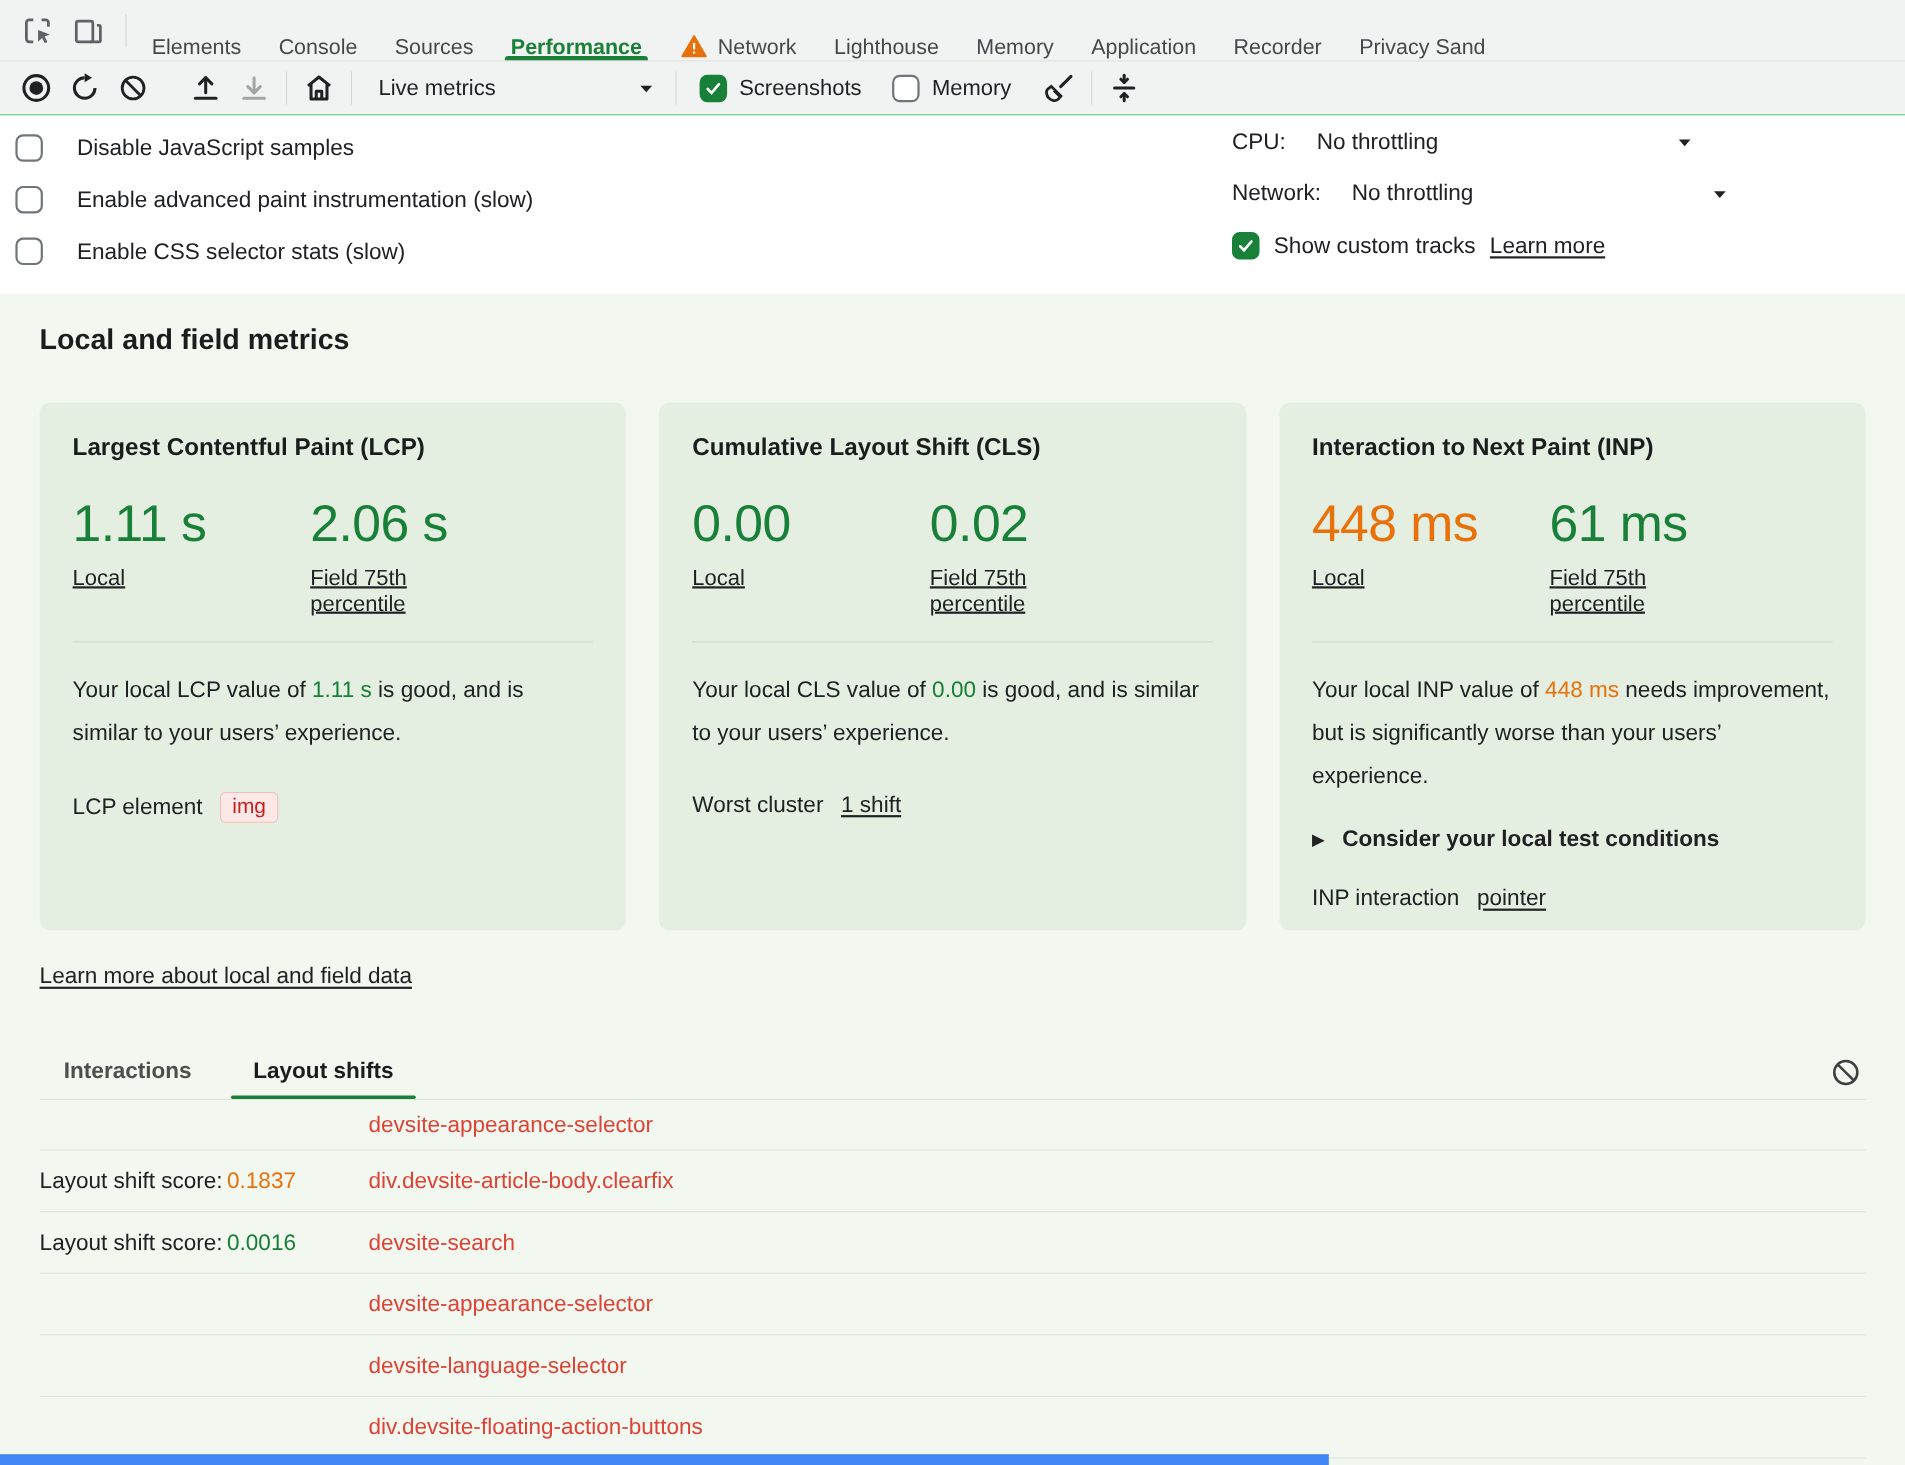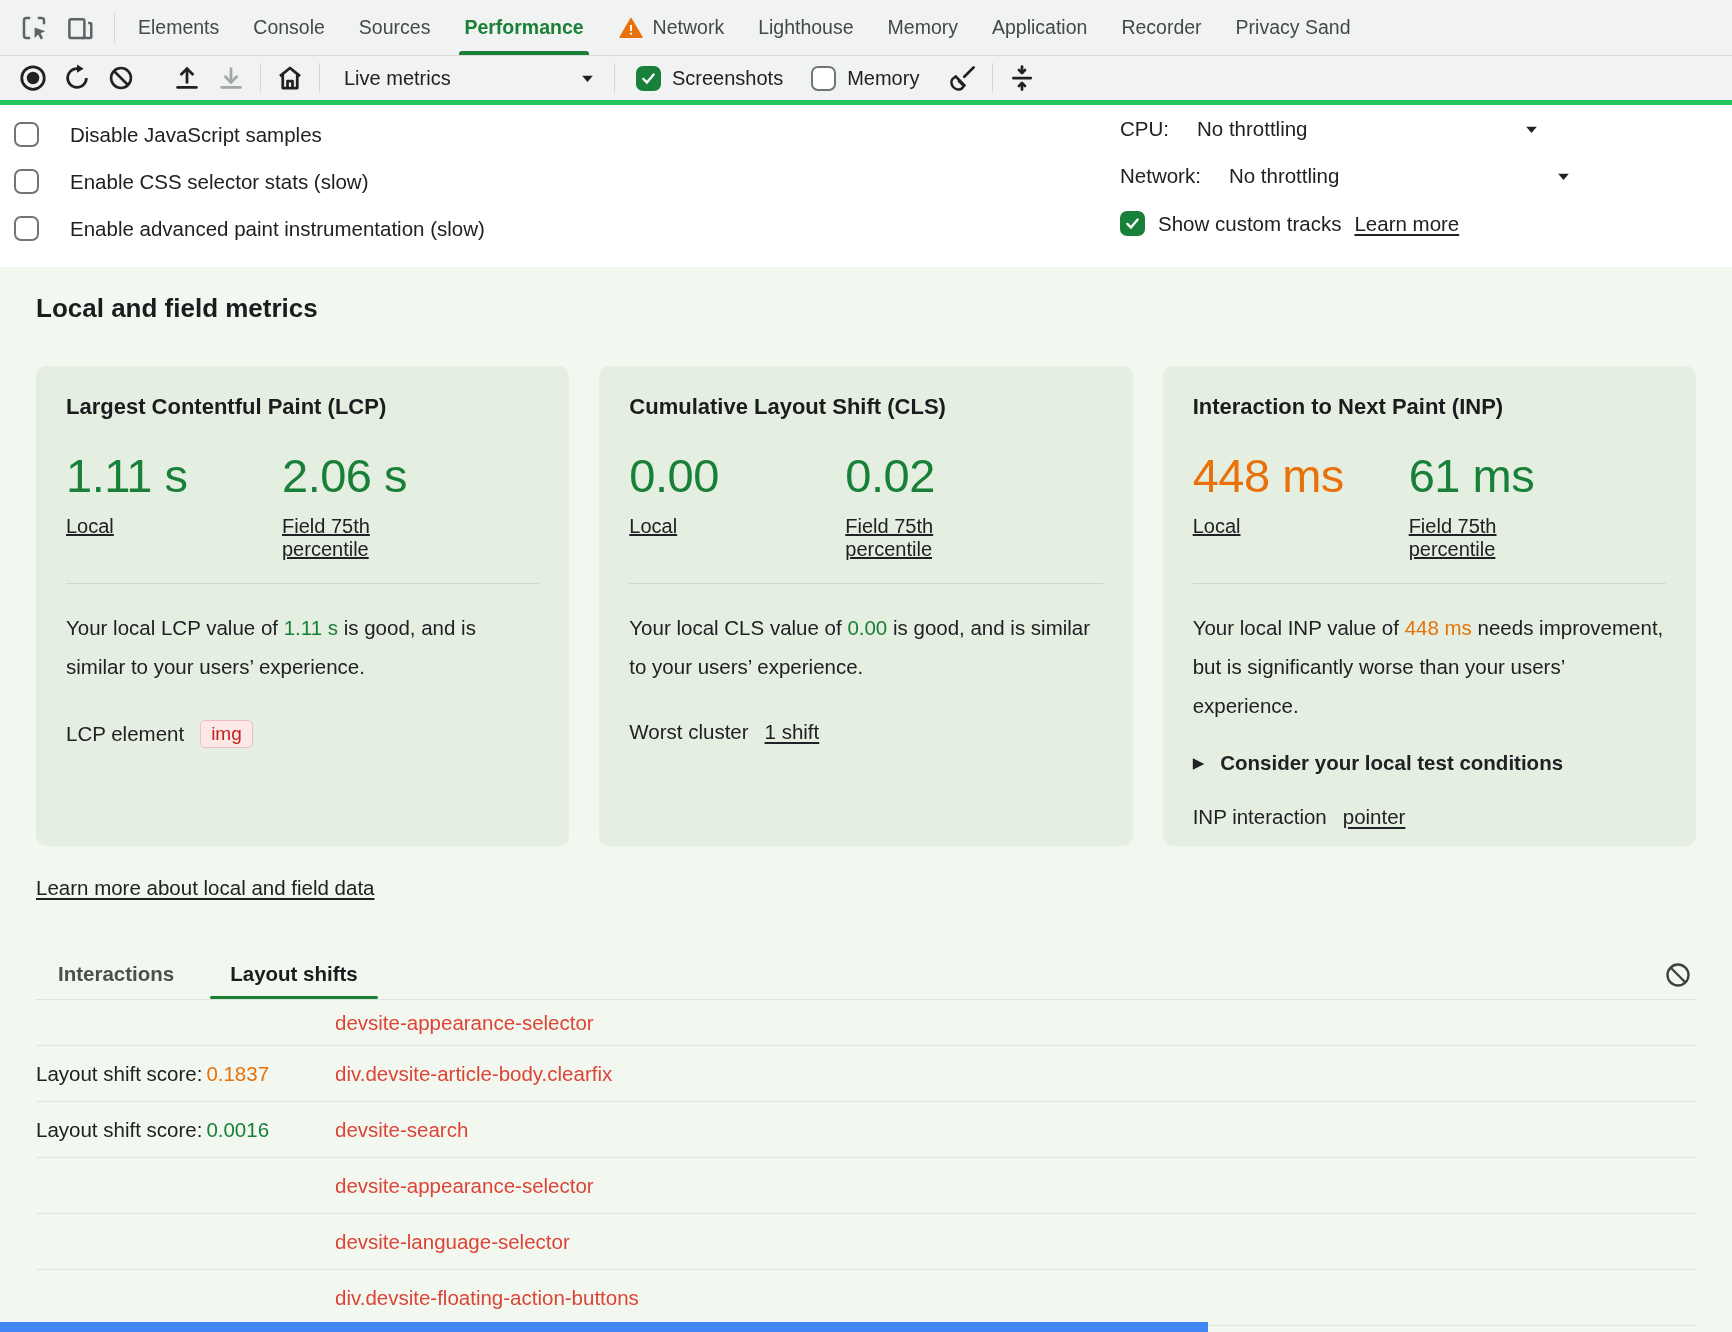--- a/index.html
+++ b/index.html
@@ -10,27 +10,27 @@
   }
 
   
   .tabbar {
     height:56px; background:#f1f3f2; border-bottom:1px solid #d9dcd8;
     display:flex; align-items:stretch; white-space:nowrap; overflow:hidden;
   }
   .tabbar-icons { display:flex; align-items:center; gap:6px; padding:0 8px 0 14px; }
   .icon-btn { width:40px; height:40px; display:flex; align-items:center; justify-content:center; border-radius:8px; }
   .tb-sep { width:1px; height:30px; background:#d4d7d3; margin:auto 6px; }
-  .tab { display:flex; align-items:center; gap:9px; padding:0 17px; font-size:19.5px; color:#45484a; position:relative; cursor:default; }
+  .tab { display:flex; align-items:flex-end; gap:9px; padding:0 17px; font-size:19.5px; color:#45484a; position:relative; cursor:default; }
   .tab.active { color:#1a8037; font-weight:700; }
   .tab.active::after { content:""; position:absolute; left:12px; right:12px; bottom:0; height:4px; background:#1a8037; border-radius:3px 3px 0 0; }
 
   
   .toolbar {
-    height:49px; background:#f1f3f2; border-bottom:5px solid #22c55e;
+    height:49px; background:#f1f3f2; border-bottom:1px solid #22c55e;
     display:flex; align-items:center; padding:0 12px; gap:2px;
   }
   .tbtn { width:42px; height:40px; display:flex; align-items:center; justify-content:center; border-radius:8px; }
   .dropdown { width:272px; margin-left:6px; display:flex; align-items:center; justify-content:space-between; font-size:20px; padding:4px 10px; border-radius:6px; }
   .cb { width:25px; height:25px; border:2px solid #70757a; border-radius:7px; background:#fff; display:flex; align-items:center; justify-content:center; flex:0 0 auto; }
   .cb.checked { background:#188038; border-color:#188038; }
   .cb svg { width:19px; height:19px; }
   .cb-row { display:flex; align-items:center; gap:11px; font-size:20px; padding:0 13px; }
 
   
@@ -220,25 +220,25 @@
   </div>
 </div>
 
 <div class="settings">
   <div class="set-row">
     <span class="cb"></span>
     <span>Disable JavaScript samples</span>
   </div>
   <div class="set-row">
     <span class="cb"></span>
-    <span>Enable CSS selector stats (slow)</span>
+    <span>Enable advanced paint instrumentation (slow)</span>
   </div>
   <div class="set-row">
     <span class="cb"></span>
-    <span>Enable advanced paint instrumentation (slow)</span>
+    <span>Enable CSS selector stats (slow)</span>
   </div>
 
   <div class="right-row" style="top:12px; left:1120px; width:420px;">
     <span>CPU:</span>
     <span class="val">No throttling</span>
     <span class="dd-arrow">
         <svg width="17" height="17" viewBox="0 0 16 16">
           <path d="M3 5.5h10L8 11.2z" fill="#202124"></path>
         </svg>
       </span>

